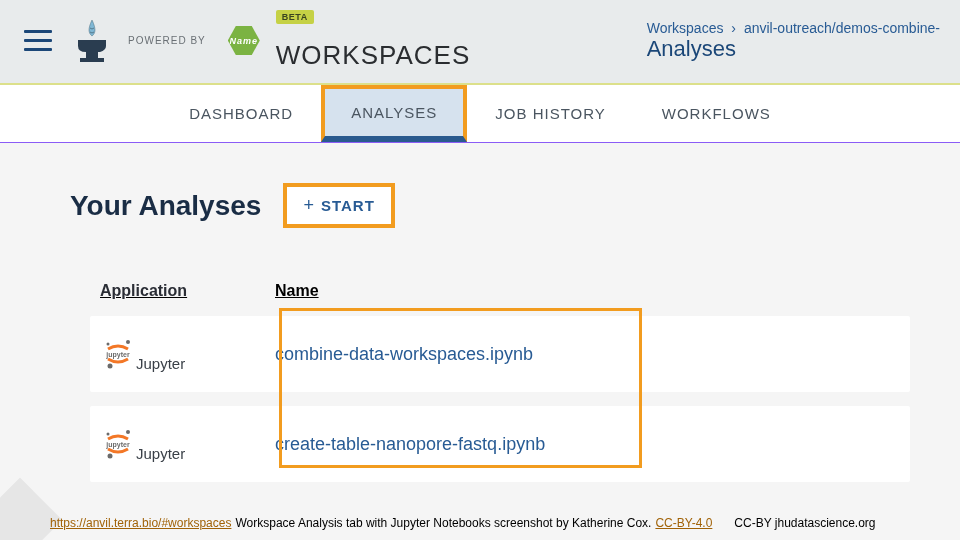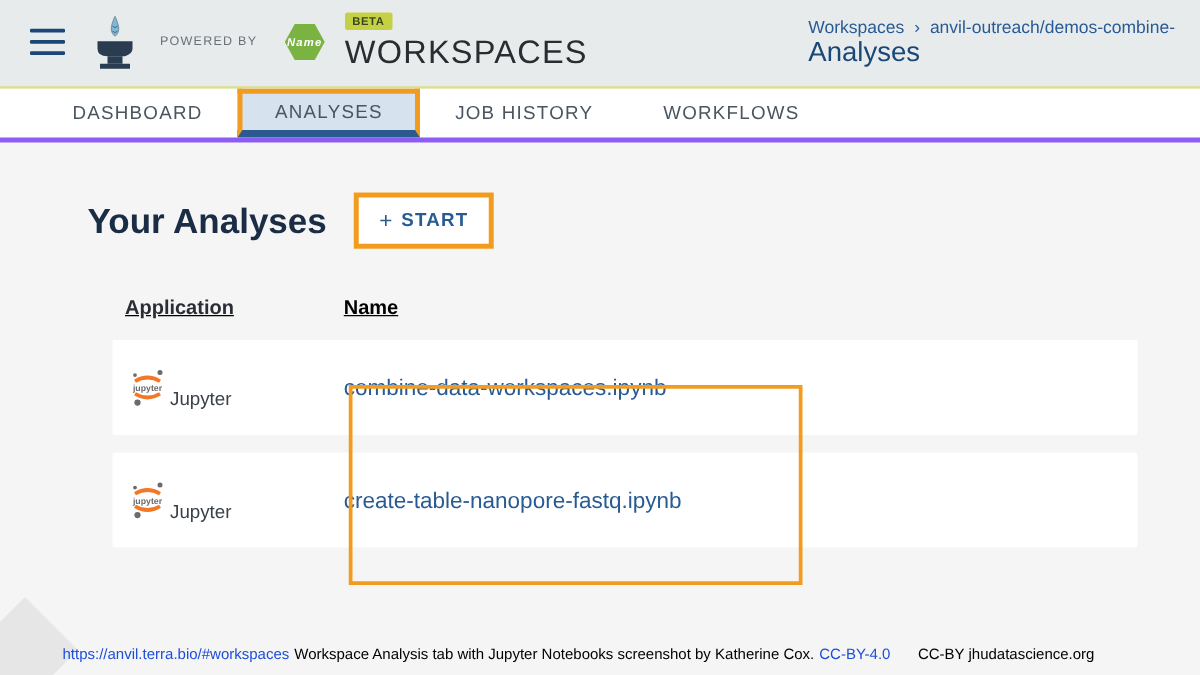--- a/index.html
+++ b/index.html
@@ -8,55 +8,55 @@
   .topbar { background: #e8ebec; display: flex; align-items: center; padding: 10px 20px 12px 20px; gap: 16px; border-bottom: 2px solid #dce08a; }
   
   .hamburger { display: flex; flex-direction: column; gap: 6px; cursor: pointer; padding: 4px; }
   .hamburger span { width: 28px; height: 3px; background: #1b4778; border-radius: 1px; }
   
   .anvil-logo { display: flex; flex-direction: column; align-items: center; justify-content: center; }
   
   .powered { display: flex; align-items: center; gap: 22px; color: #6a7075; font-size: 10px; letter-spacing: 1px; }
   .terra-hex { width: 32px; height: 32px; background: #7bb342; clip-path: polygon(25% 5%, 75% 5%, 100% 50%, 75% 95%, 25% 95%, 0% 50%); display: flex; align-items: center; justify-content: center; color: #fff; font-size: 9px; font-weight: 600; font-style: italic; }
   
-  .title-block { display: flex; flex-direction: column; gap: 2px; }
+  .title-block { display: flex; flex-direction: column; gap: 16px; }
   .beta-badge { background: #c5d145; color: #3a4520; font-size: 9px; font-weight: 700; padding: 2px 6px; width: fit-content; border-radius: 2px; letter-spacing: 0.5px; }
   .workspaces-title { font-size: 26px; font-weight: 400; color: #2a2d30; letter-spacing: 1px; }
   
   .breadcrumb-block { margin-left: auto; text-align: left; }
   .breadcrumb { color: #285b94; font-size: 14px; }
   .breadcrumb .sep { color: #285b94; margin: 0 4px; }
   .analyses-label { color: #1b4778; font-size: 22px; font-weight: 500; }
   
-  .tabs { background: #fff; display: flex; align-items: stretch; padding: 0 30px; border-bottom: 4px solid #8b5cf6; height: 43px; }
+  .tabs { background: #fff; display: flex; align-items: stretch; padding: 0 30px; border-bottom: 1px solid #8b5cf6; height: 58px; justify-content: center; }
   .tab { padding: 0 28px; display: flex; align-items: center; font-size: 15px; color: #4a5560; letter-spacing: 1px; cursor: pointer; }
   .tab.active { background: #d6e2ee; border: 4px solid #f29c1f; border-bottom: 6px solid #2a5a8e; padding: 0 26px; }
   
   .content { padding: 40px 50px 20px 70px; }
   
-  .your-analyses-row { display: flex; align-items: center; gap: 22px; margin-bottom: 31px; }
+  .your-analyses-row { display: flex; align-items: center; gap: 22px; margin-bottom: 46px; }
   .your-analyses { font-size: 28px; font-weight: 700; color: #1a2d45; }
   .start-btn { border: 4px solid #f29c1f; background: #fff; padding: 8px 16px; display: flex; align-items: center; gap: 6px; color: #285b94; font-size: 15px; font-weight: 600; letter-spacing: 1px; cursor: pointer; }
   .plus { font-size: 18px; font-weight: 400; }
   
   .table { margin-left: 20px; }
   .thead { display: flex; padding: 8px 10px 16px 10px; text-decoration: underline; }
   .th-app { width: 175px; font-size: 16px; font-weight: 600; color: #2a2d35; }
   .th-name { font-size: 16px; font-weight: 600; color: #000000; }
   
   .row { background: #fff; display: flex; align-items: center; padding: 20px 10px; margin-bottom: 14px; border-radius: 2px; }
   .app-cell { width: 175px; display: flex; align-items: flex-end; }
   .jupyter-icon { width: 36px; height: 36px; position: relative; display: flex; align-items: center; justify-content: center; }
   .app-label { color: #3a4048; font-size: 15px; }
   .name-cell { color: #285b94; font-size: 18px; }
   
   .names-highlight { position: absolute; border: 3px solid #f29c1f; left: 279px; top: 308px; width: 363px; height: 160px; pointer-events: none; }
   
   .footer { position: absolute; bottom: 10px; left: 50px; right: 20px; font-size: 12px; color: #000; display: flex; align-items: center; gap: 4px; }
-  .footer a { color: #1d4ed8; }
+  .footer a { color: #a16207; text-decoration: underline; }
   .footer .ccby { margin-left: 18px; }
   
   .corner { position: absolute; left: 0; bottom: 0; width: 0; height: 0; opacity: 0.15; }
   .corner::before { content: ''; position: absolute; left: -10px; bottom: -10px; width: 60px; height: 60px; background: #999; transform: rotate(45deg); }
 </style>
 </head>
 <body>
 
 <div class="topbar">
   <div class="hamburger">

